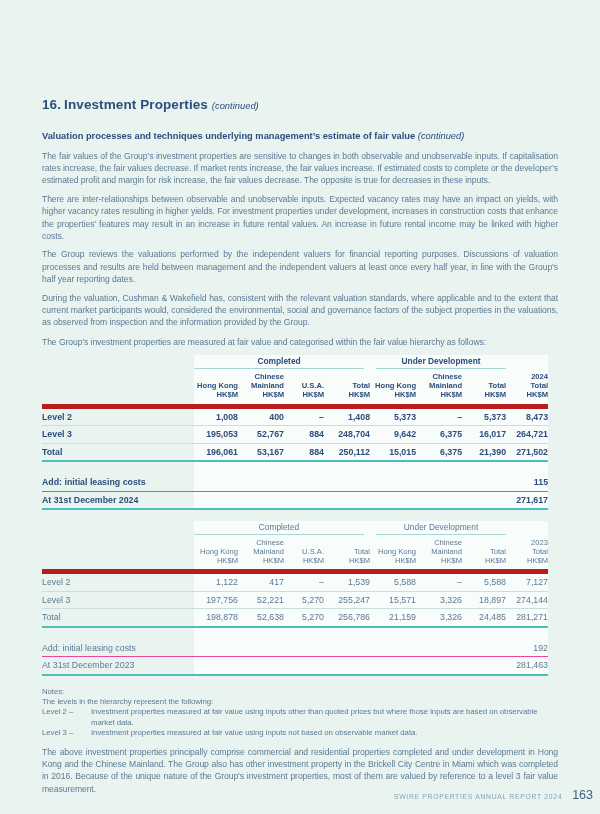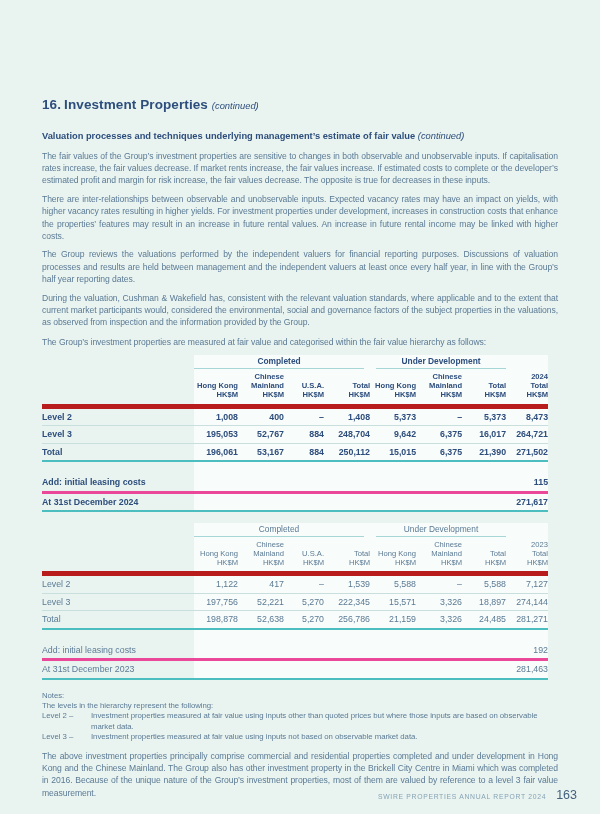--- a/index.html
+++ b/index.html
@@ -79,37 +79,37 @@
     border-bottom: 5px solid #b91c1c;
     text-align: right;
   }
   .fv th:last-child, .fv td:last-child { padding-right: 5px; }
   .fv tr.colhead th:first-child { background: transparent; }
 
   .fv tr.data td { padding: 3px 0 3.5px 0; border-bottom: 1px solid #c9dfdd; }
   .fv tr.data td.lbl, .fv td.lbl { text-align: left; background: transparent; }
   .fv tr.total td { border-bottom: 2px solid #4cbec0; }
   .fv tr.spacer td { height: 13px; border: none; padding: 0; }
-  .fv tr.xadd td { padding: 3px 0 3.5px 0; border-bottom: 3px solid #ec4899; }
+  .fv tr.xadd td { padding: 3px 0 3.5px 0; border-bottom: 1px solid #ec4899; }
   .fv tr.xfinal td { padding: 3px 0 3.5px 0; border-bottom: 2px solid #4cbec0; }
   .fv td.xval { padding-right: 5px; }
 
   table.t2024, table.t2024 th, table.t2024 td { color: #2d4d7c; font-weight: bold; }
   table.t2023, table.t2023 th, table.t2023 td { color: #5b7a94; font-weight: normal; }
 
   .notes { margin-top: 11px; font-size: 7.8px; line-height: 10.2px; letter-spacing: -0.05px; }
   .note-item { display: flex; gap: 12px; }
   .note-term { flex: none; width: 37px; }
   .note-def { white-space: pre-line; flex: 1; }
 
   p.closing { margin: 8px 0 0 0; font-size: 8.6px; line-height: 12.2px; letter-spacing: -0.08px; text-align: justify; }
 
   .footer {
     position: absolute;
-    right: 23px;
+    right: 7px;
     bottom: 12px;
     display: flex;
     align-items: baseline;
     gap: 10px;
   }
   .footer .report-title {
     font-size: 6.8px;
     letter-spacing: 0.7px;
     color: #86a2b3;
   }
@@ -282,21 +282,21 @@
         <td>5,588</td>
         <td>–</td>
         <td>5,588</td>
         <td>7,127</td>
       </tr>
       <tr class="data">
         <td class="lbl">Level 3</td>
         <td>197,756</td>
         <td>52,221</td>
         <td>5,270</td>
-        <td>222,345</td>
+        <td>255,247</td>
         <td>15,571</td>
         <td>3,326</td>
         <td>18,897</td>
         <td>274,144</td>
       </tr>
       <tr class="data total">
         <td class="lbl">Total</td>
         <td>198,878</td>
         <td>52,638</td>
         <td>5,270</td>

